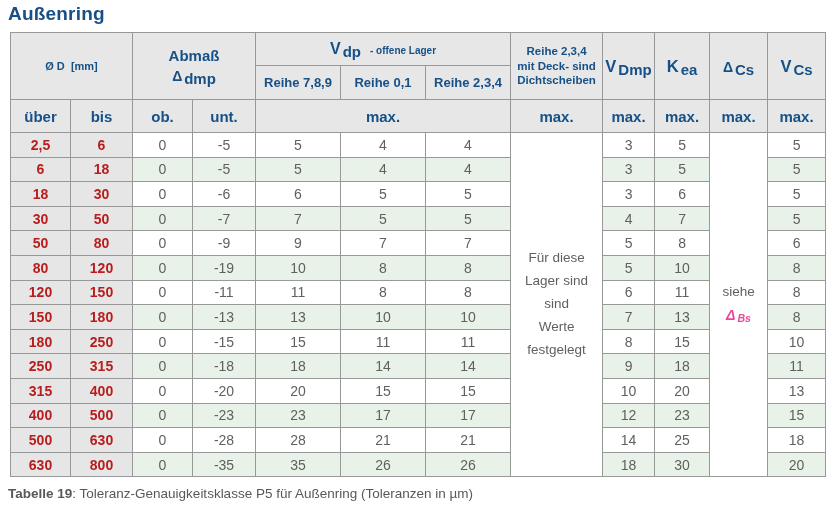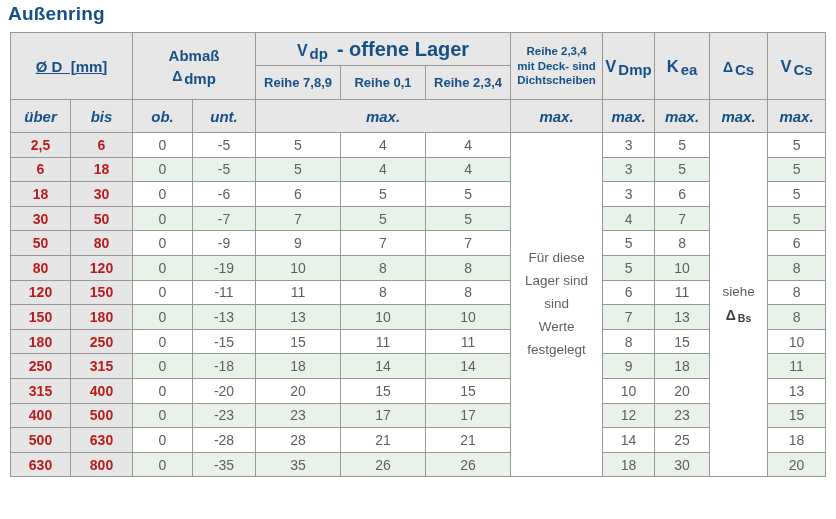--- a/index.html
+++ b/index.html
@@ -32,33 +32,33 @@
   table.tol th, table.tol td {
     border: 1px solid #989898;
     padding: 0 2px;
     text-align: center;
     vertical-align: middle;
     overflow: hidden;
   }
   table.tol { border-top: 1px solid #6f6f6f; }
   thead tr.hr1 { height: 33px; }
   thead tr.hr2 { height: 34px; }
-  thead tr.hr3 { height: 33px; font-style: italic; }
+  thead tr.hr3 { height: 33px; }
   tbody tr { height: 24.6px; }
 
   th.h {
     background: #e7e7e7;
     color: #165087;
     font-weight: 700;
     font-size: 15px;
   }
-  th.h.od { font-size: 15px; white-space: pre; text-decoration: underline; }
+  th.h.od { font-size: 11px; white-space: pre; }
   th.h.abmass { line-height: 1.35; }
   th.h.vdp { font-size: 16px; }
-  th.h.vdp .rest { margin-left: 9px; font-size: 20px; }
+  th.h.vdp .rest { margin-left: 9px; font-size: 10px; }
   th.h.reihe { font-size: 13px; }
   th.h.deck { font-size: 11.5px; line-height: 1.3; }
   th.h.symh { font-size: 16.5px; margin-left: 16px; }
   .sub {
     font-size: 15px;
     font-weight: 700;
     position: relative;
     top: 3px;
     margin-left: 2px;
   }
@@ -78,23 +78,24 @@
   }
   tbody tr.green td.col-data { background: #e9f2e9; }
   td.merged-cell {
     background: #ffffff;
     color: #606060;
     font-size: 13.5px;
     line-height: 1.7;
     vertical-align: middle;
   }
   td.merged-cell .blue-sym {
-    color: #404040;
+    color: #ec4899;
     font-weight: 700;
     font-size: 14px;
+    font-style: italic;
   }
   td.merged-cell .blue-sym .sub { font-size: 10.5px; top: 2px; }
   .caption {
     margin: 9px 0 0 8px;
     font-size: 13.5px;
     color: #57585a;
   }
   .caption .b { font-weight: 700; }
 </style>
 </head>
@@ -341,14 +342,15 @@
           <td class="col-data">35</td>
           <td class="col-data">26</td>
           <td class="col-data">26</td>
           <td class="col-data">18</td>
           <td class="col-data">30</td>
           <td class="col-data">20</td>
         </tr>
       </tbody>
   </table>
 
+  <p class="caption"><span class="b">Tabelle 19</span><span>: Toleranz-Genauigkeitsklasse P5 für Außenring (Toleranzen in µm)</span></p>
 
 </div>
 
 </body></html>

